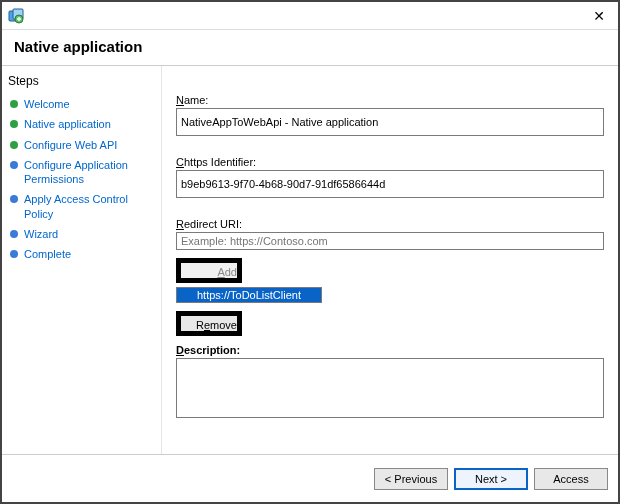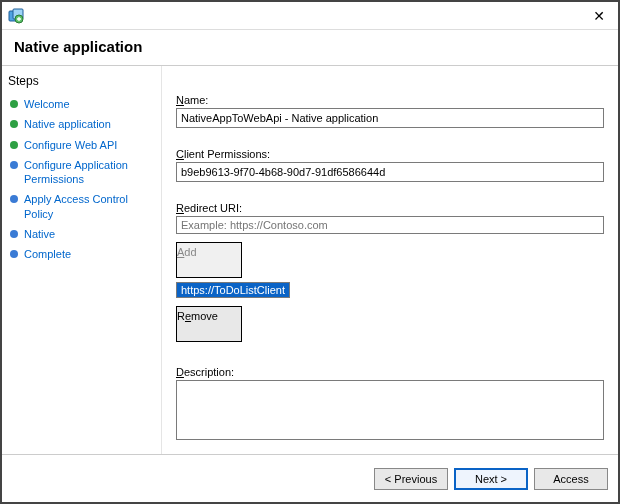--- a/index.html
+++ b/index.html
@@ -67,54 +67,54 @@
     padding: 8px 14px 8px 14px;
   }
   .label {
     display: block;
     margin-top: 20px;
     margin-bottom: 2px;
   }
   .underline { text-decoration: underline; }
   .textbox {
     width: 100%;
-    height: 20px;
+    height: 28px;
     border: 1px solid #7a7a7a;
     padding: 2px 4px;
     font-family: inherit;
     font-size: 11px;
     background: #fff;
   }
   .row {
     display: flex;
     align-items: flex-start;
     gap: 8px;
     margin-top: 2px;
     flex-direction: column;
   }
   .row .textbox, .row .listbox { flex: 1; }
   .btn-side {
     width: 66px;
-    height: 36px;
-    font-size: 11px;
-    border: 1px solid #000000;
+    height: 25px;
+    font-size: 11px;
+    border: 5px solid #000000;
     background: #e8e8e8;
     cursor: default;
-    text-align: left;
+    text-align: right;
     line-height: 18px;
   }
   .btn-side.disabled { color: #888; background: #f0f0f0; }
   .listbox {
     height: 62px;
     border: 1px solid #7a7a7a;
     background: #fff;
     overflow: auto;
   }
   .list-item {
-    padding: 1px 4px;
+    padding: 1px 20px;
     font-size: 11px;
   }
   .list-item.selected {
     background: #0a63c6;
     color: #fff;
   }
   .multiline {
     width: 100%;
     height: 60px;
     border: 1px solid #7a7a7a;
@@ -187,37 +187,37 @@
     <div class="step">
       <span class="bullet pending"></span>
       <span class="step-label">Configure Application Permissions</span>
     </div>
     <div class="step">
       <span class="bullet pending"></span>
       <span class="step-label">Apply Access Control Policy</span>
     </div>
     <div class="step">
       <span class="bullet pending"></span>
-      <span class="step-label">Native</span>
+      <span class="step-label">Wizard</span>
     </div>
     <div class="step">
       <span class="bullet pending"></span>
       <span class="step-label">Complete</span>
     </div>
   </div>
 
   <div class="form-area">
 
     <span class="label">
       <span></span><span class="underline">N</span><span>ame:</span>
     </span>
     <input class="textbox" type="text" value="NativeAppToWebApi - Native application" style="">
 
     <span class="label">
-      <span></span><span class="underline">C</span><span>lient Permissions:</span>
+      <span></span><span class="underline">C</span><span>https Identifier:</span>
     </span>
     <input class="textbox" type="text" value="b9eb9613-9f70-4b68-90d7-91df6586644d" style="">
 
     <span class="label">
       <span></span><span class="underline">R</span><span>edirect URI:</span>
     </span>
     <div class="row">
       <input class="textbox" type="text" placeholder="Example: https://Contoso.com" style="">
       <div class="btn-side disabled">
         <span></span><span class="underline">A</span><span>dd</span>
@@ -225,21 +225,21 @@
     </div>
     <div class="row" style="margin-top:4px;">
       <div class="listbox">
         <div class="list-item selected">https://ToDoListClient</div>
       </div>
       <div class="btn-side">
         <span>R</span><span class="underline">e</span><span>move</span>
       </div>
     </div>
 
-    <span class="label" style="margin-top:24px;">
+    <span class="label" style="margin-top:8px;font-weight:bold;">
       <span></span><span class="underline">D</span><span>escription:</span>
     </span>
     <textarea class="multiline" style=""></textarea>
 
   </div>
 </div>
 
 <div class="footer">
   <button>&lt; Previous</button>
   <button class="primary">Next &gt;</button>

